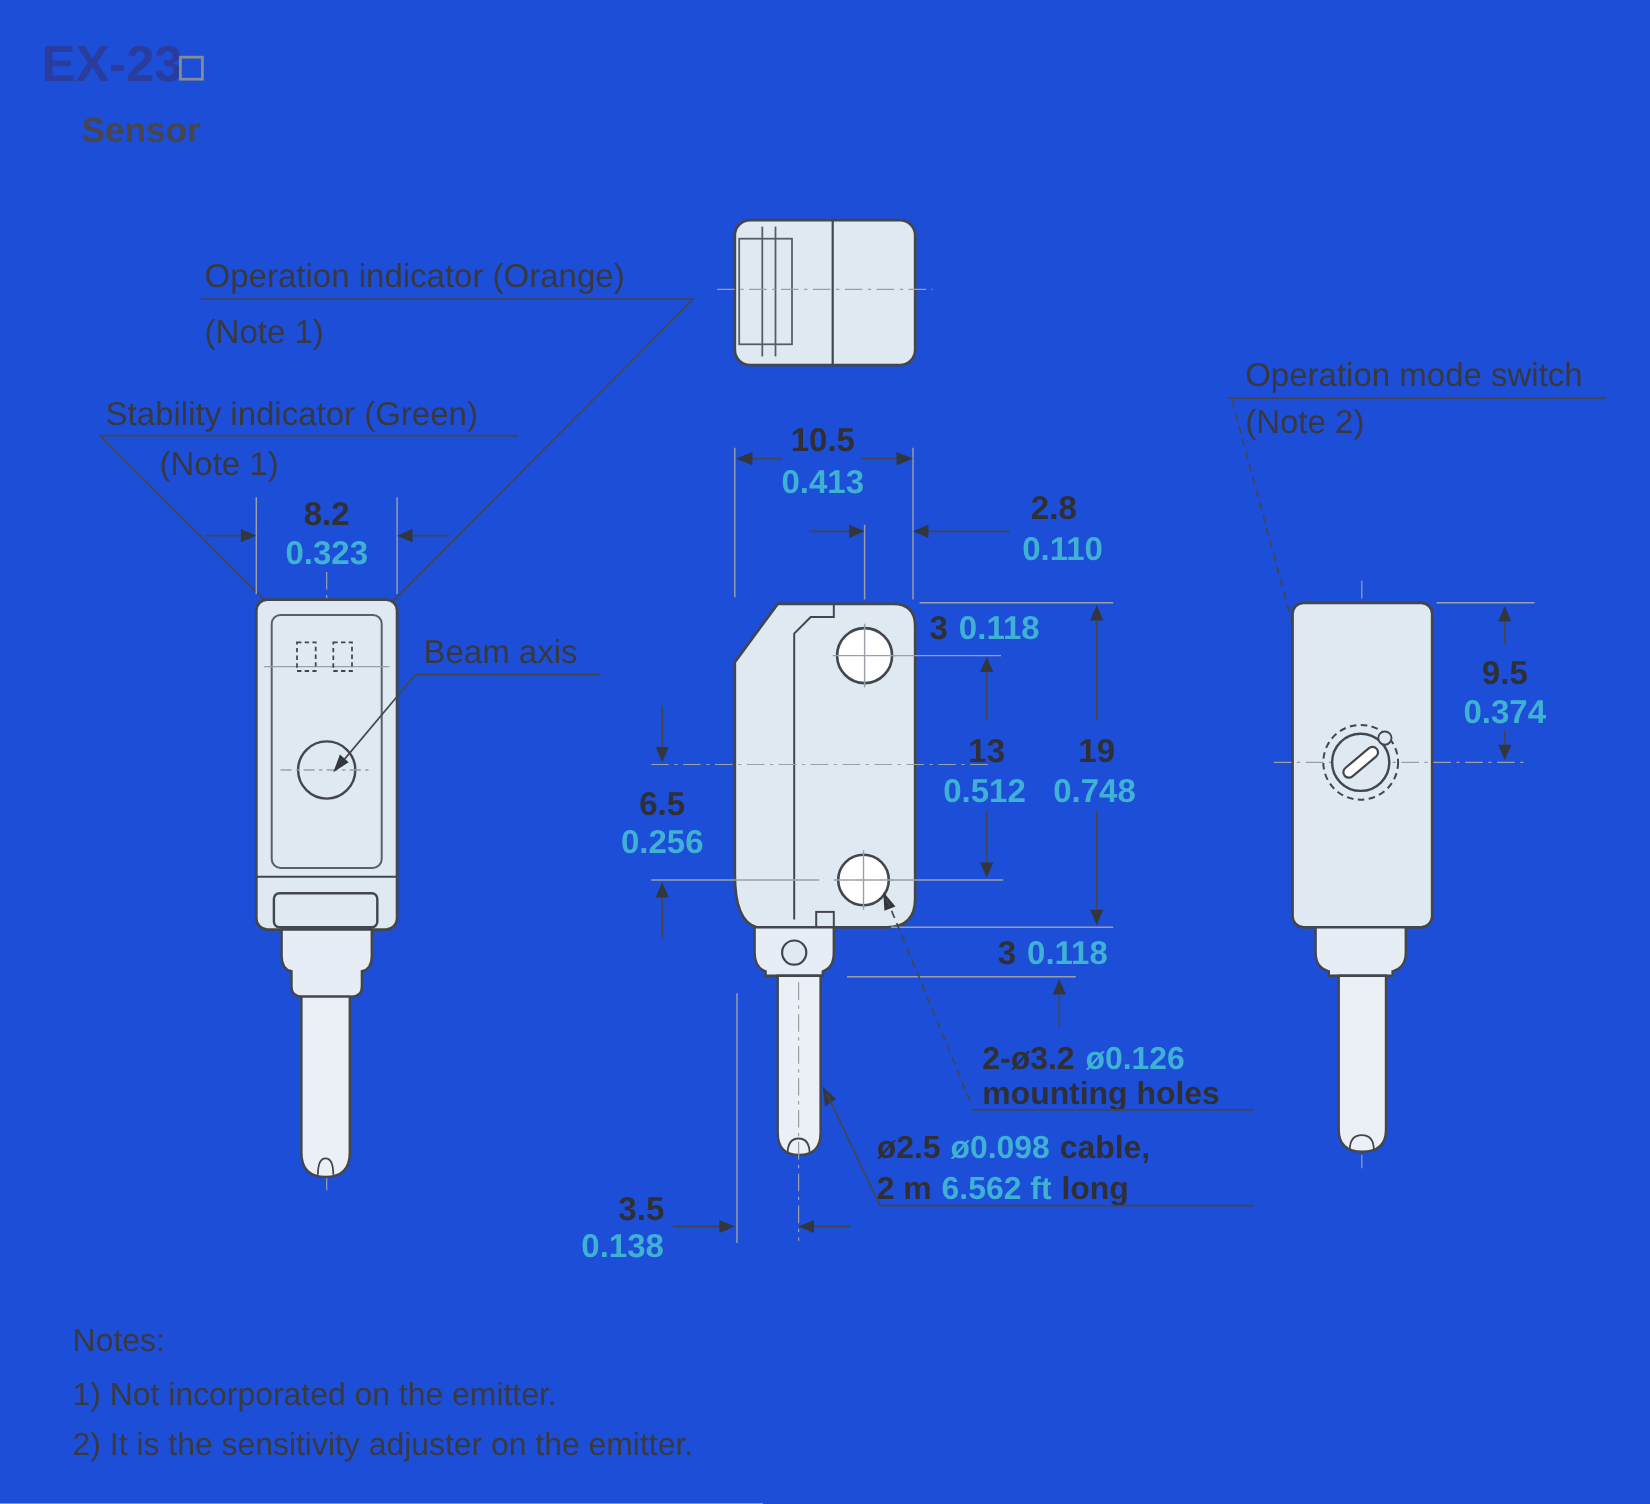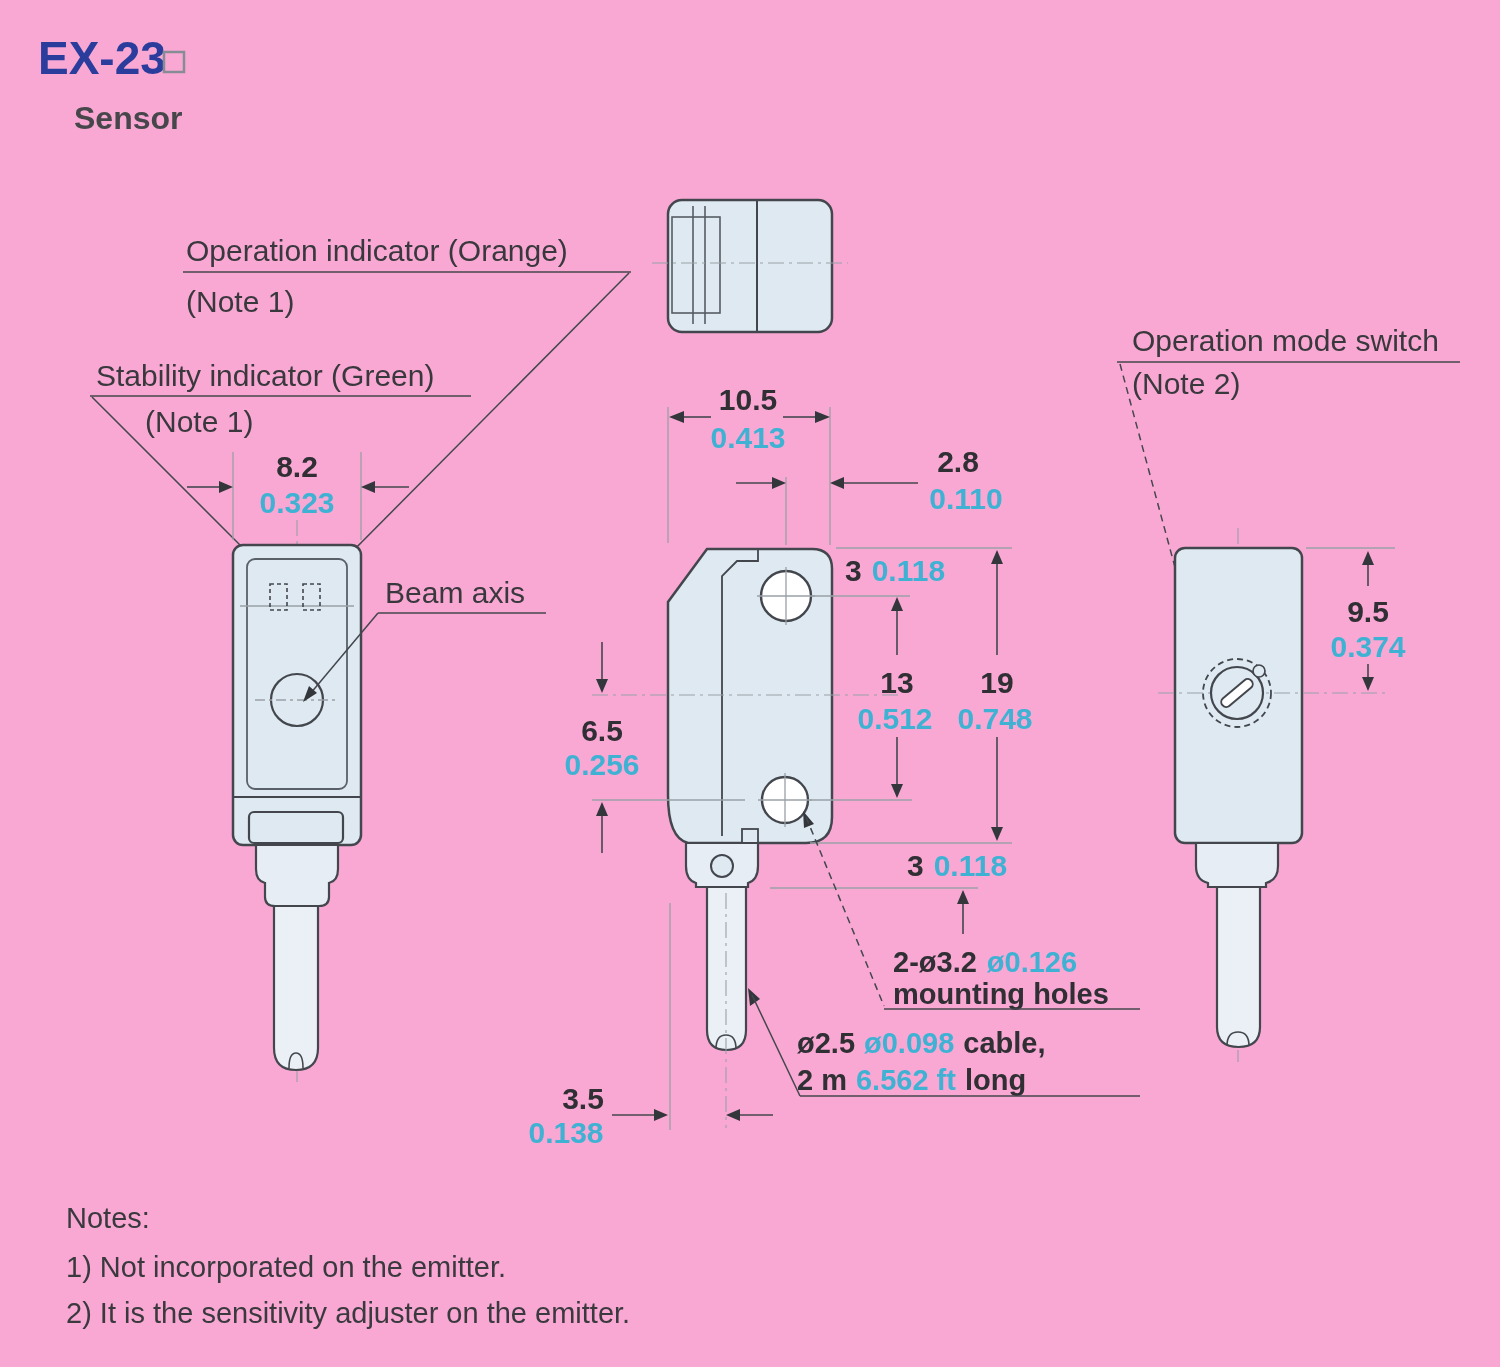--- a/index.html
+++ b/index.html
@@ -1,16 +1,16 @@
 <!DOCTYPE html>
 <html><head>
 <meta charset="utf-8">
 <style>
   html,body{margin:0;padding:0;background:#ffffff;}
-  .canvas{position:relative;width:1500px;height:1367px;background:#f9a8d4;overflow:hidden;
+  .canvas{position:relative;width:1500px;height:1367px;background:#1d4ed8;overflow:hidden;
           font-family:"Liberation Sans", sans-serif;}
   svg text{font-family:"Liberation Sans", sans-serif;fill:#35353a;}
   .t-title{font-size:46px;font-weight:700;fill:#2a3c9c;}
   .t-sub{font-size:32px;font-weight:700;fill:#47474b;}
   .t-label{font-size:30px;font-weight:400;fill:#39393d;}
   .t-dim{font-size:30px;font-weight:700;fill:#2f2f34;}
   .t-dim.cyan{fill:#3fb2d4;}
   .t-ann{font-size:29px;font-weight:700;fill:#2f2f34;}
   .t-ann .cyan,.t-dim .cyan,tspan.cyan{fill:#3fb2d4;}
   .t-note{font-size:29px;font-weight:400;fill:#3a3a3e;}

